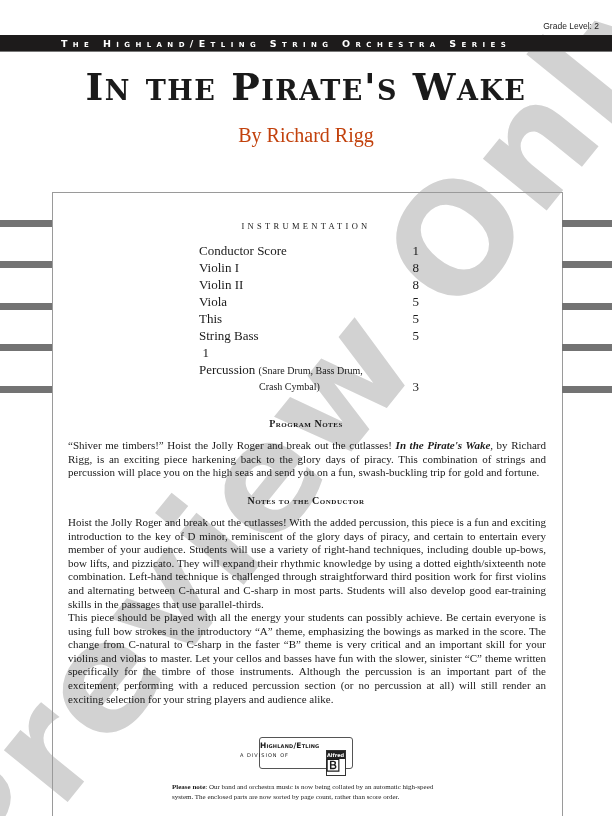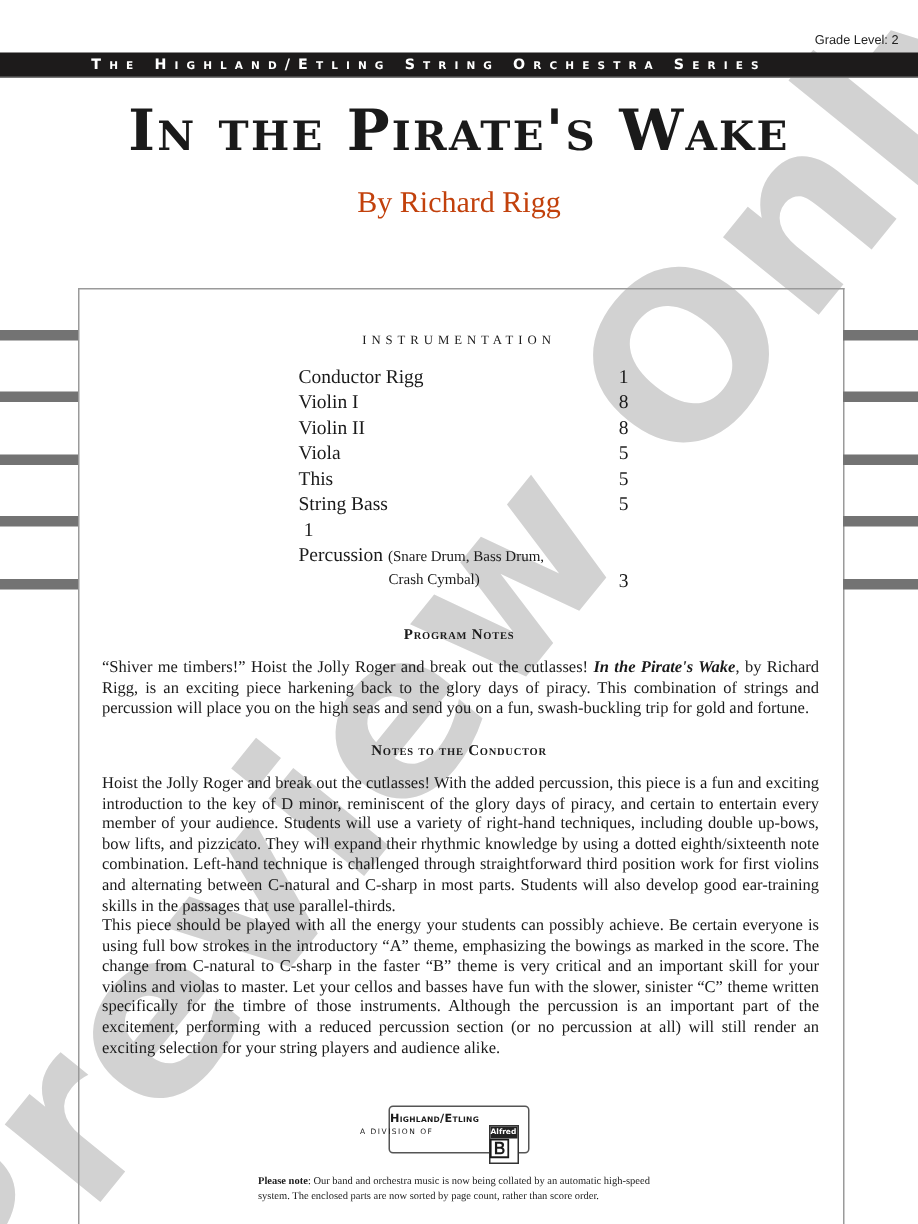--- a/index.html
+++ b/index.html
@@ -69,21 +69,21 @@
 <div class="bar left" style="top:386px"></div>
 <div class="bar right" style="top:220px"></div>
 <div class="bar right" style="top:261px"></div>
 <div class="bar right" style="top:303px"></div>
 <div class="bar right" style="top:344px"></div>
 <div class="bar right" style="top:386px"></div>
 
 <div class="inst-heading">Instrumentation</div>
 <div class="inst-table">
   <div class="inst-row">
-      <span><span>Conductor Rigg</span></span>
+      <span><span>Conductor Score</span></span>
       <span class="count">1</span>
     </div>
   <div class="inst-row">
       <span><span>Violin I</span></span>
       <span class="count">8</span>
     </div>
   <div class="inst-row">
       <span><span>Violin II</span></span>
       <span class="count">8</span>
     </div>

